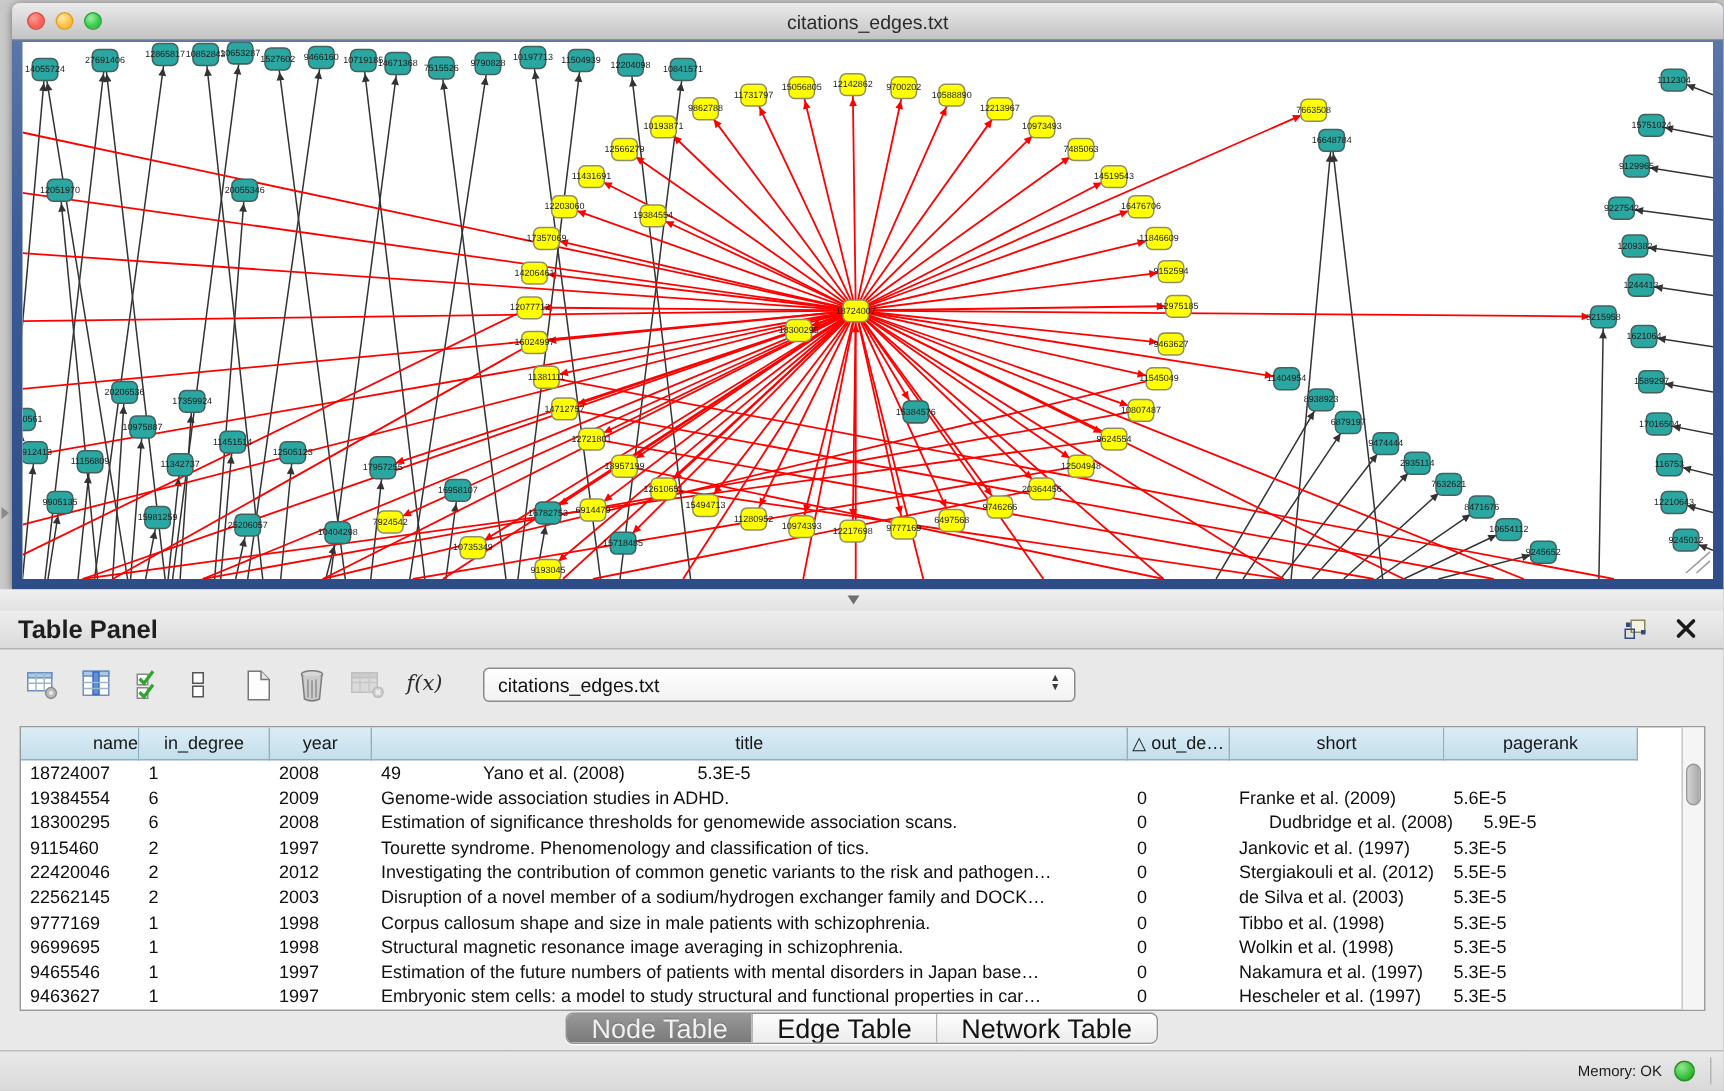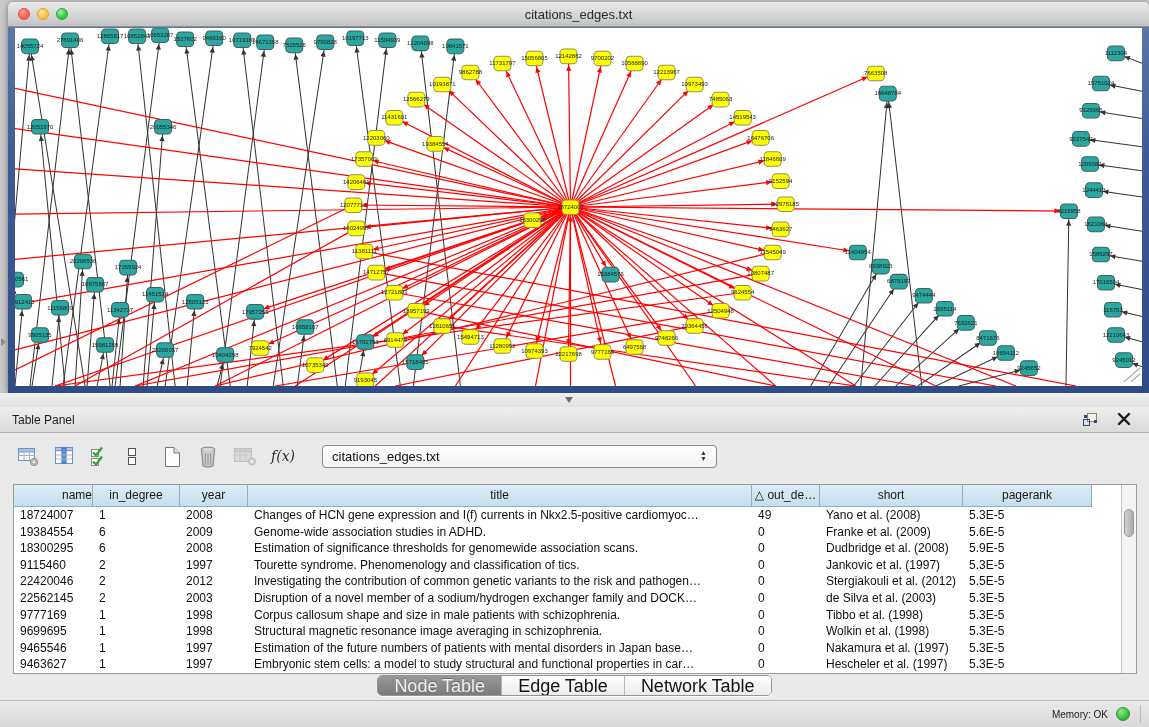--- a/index.html
+++ b/index.html
@@ -48,21 +48,21 @@
   .divider { height:14px; background:linear-gradient(#efefef,#e2e2e2); position:relative; }
   .divider .handle {
     position:absolute; left:565px; top:4px; width:0; height:0;
     border-top:6px solid #6f6f6f; border-left:4px solid transparent; border-right:4px solid transparent;
   }
 
   .panel-header {
     height:26px; background:linear-gradient(#eeeeee,#dadada);
     border-bottom:1px solid #b2b2b2; display:flex; align-items:center; padding:0 12px;
   }
-  .panel-title { font-size:12px; color:#1e1e1e; }
+  .panel-title { font-size:17px; color:#1e1e1e;font-weight:bold; }
   .panel-header-right { margin-left:auto; display:flex; align-items:center; gap:16px; padding-right:4px; }
   .ph-btn { width:18px; height:16px; background:none; border:none; padding:0; cursor:default; }
 
   
   .toolbar { display:flex; align-items:center; padding:10px 0 6px 14px; }
   .tbtn { width:30px; height:26px; border:none; background:none; padding:2px; margin-right:6px; }
   .tbtn svg { display:block; }
   .fx-btn { font-family:"DejaVu Serif", serif; font-style:italic; font-size:14px; color:#2d2d2d; width:34px; }
   .combo {
     margin-left:16px; width:395px; height:23px; border:1px solid #8b8b8b; border-radius:4px;
@@ -713,41 +713,40 @@
           <div class="th" style="width: 504px;">title</div>
           <div class="th" style="width: 68px;">△ out_de…</div>
           <div class="th" style="width: 143px;">short</div>
           <div class="th" style="width: 129px;">pagerank</div>
         </div>
       <div class="tbody">
           <div class="tr">
             <div class="td" style="width: 79px;">18724007</div>
             <div class="td" style="width: 87px;">1</div>
             <div class="td" style="width: 68px;">2008</div>
-            <div class="td" style="width: 504px;">Changes of HCN gene expression and I(f) currents in Nkx2.5-positive cardiomyoc…</div>
             <div class="td" style="width: 68px;">49</div>
             <div class="td" style="width: 143px;">Yano et al. (2008)</div>
             <div class="td" style="width: 129px;">5.3E-5</div>
           </div>
           <div class="tr">
             <div class="td" style="width: 79px;">19384554</div>
             <div class="td" style="width: 87px;">6</div>
             <div class="td" style="width: 68px;">2009</div>
             <div class="td" style="width: 504px;">Genome-wide association studies in ADHD.</div>
             <div class="td" style="width: 68px;">0</div>
             <div class="td" style="width: 143px;">Franke et al. (2009)</div>
             <div class="td" style="width: 129px;">5.6E-5</div>
           </div>
           <div class="tr">
             <div class="td" style="width: 79px;">18300295</div>
             <div class="td" style="width: 87px;">6</div>
             <div class="td" style="width: 68px;">2008</div>
             <div class="td" style="width: 504px;">Estimation of significance thresholds for genomewide association scans.</div>
             <div class="td" style="width: 68px;">0</div>
-            <div class="td" style="width: 143px;">Dudbridge et al. (2008)</div>
+            <div class="td" style="width: 143px; margin-left: 20px;">Dudbridge et al. (2008)</div>
             <div class="td" style="width: 129px;">5.9E-5</div>
           </div>
           <div class="tr">
             <div class="td" style="width: 79px;">9115460</div>
             <div class="td" style="width: 87px;">2</div>
             <div class="td" style="width: 68px;">1997</div>
             <div class="td" style="width: 504px;">Tourette syndrome. Phenomenology and classification of tics.</div>
             <div class="td" style="width: 68px;">0</div>
             <div class="td" style="width: 143px;">Jankovic et al. (1997)</div>
             <div class="td" style="width: 129px;">5.3E-5</div>

